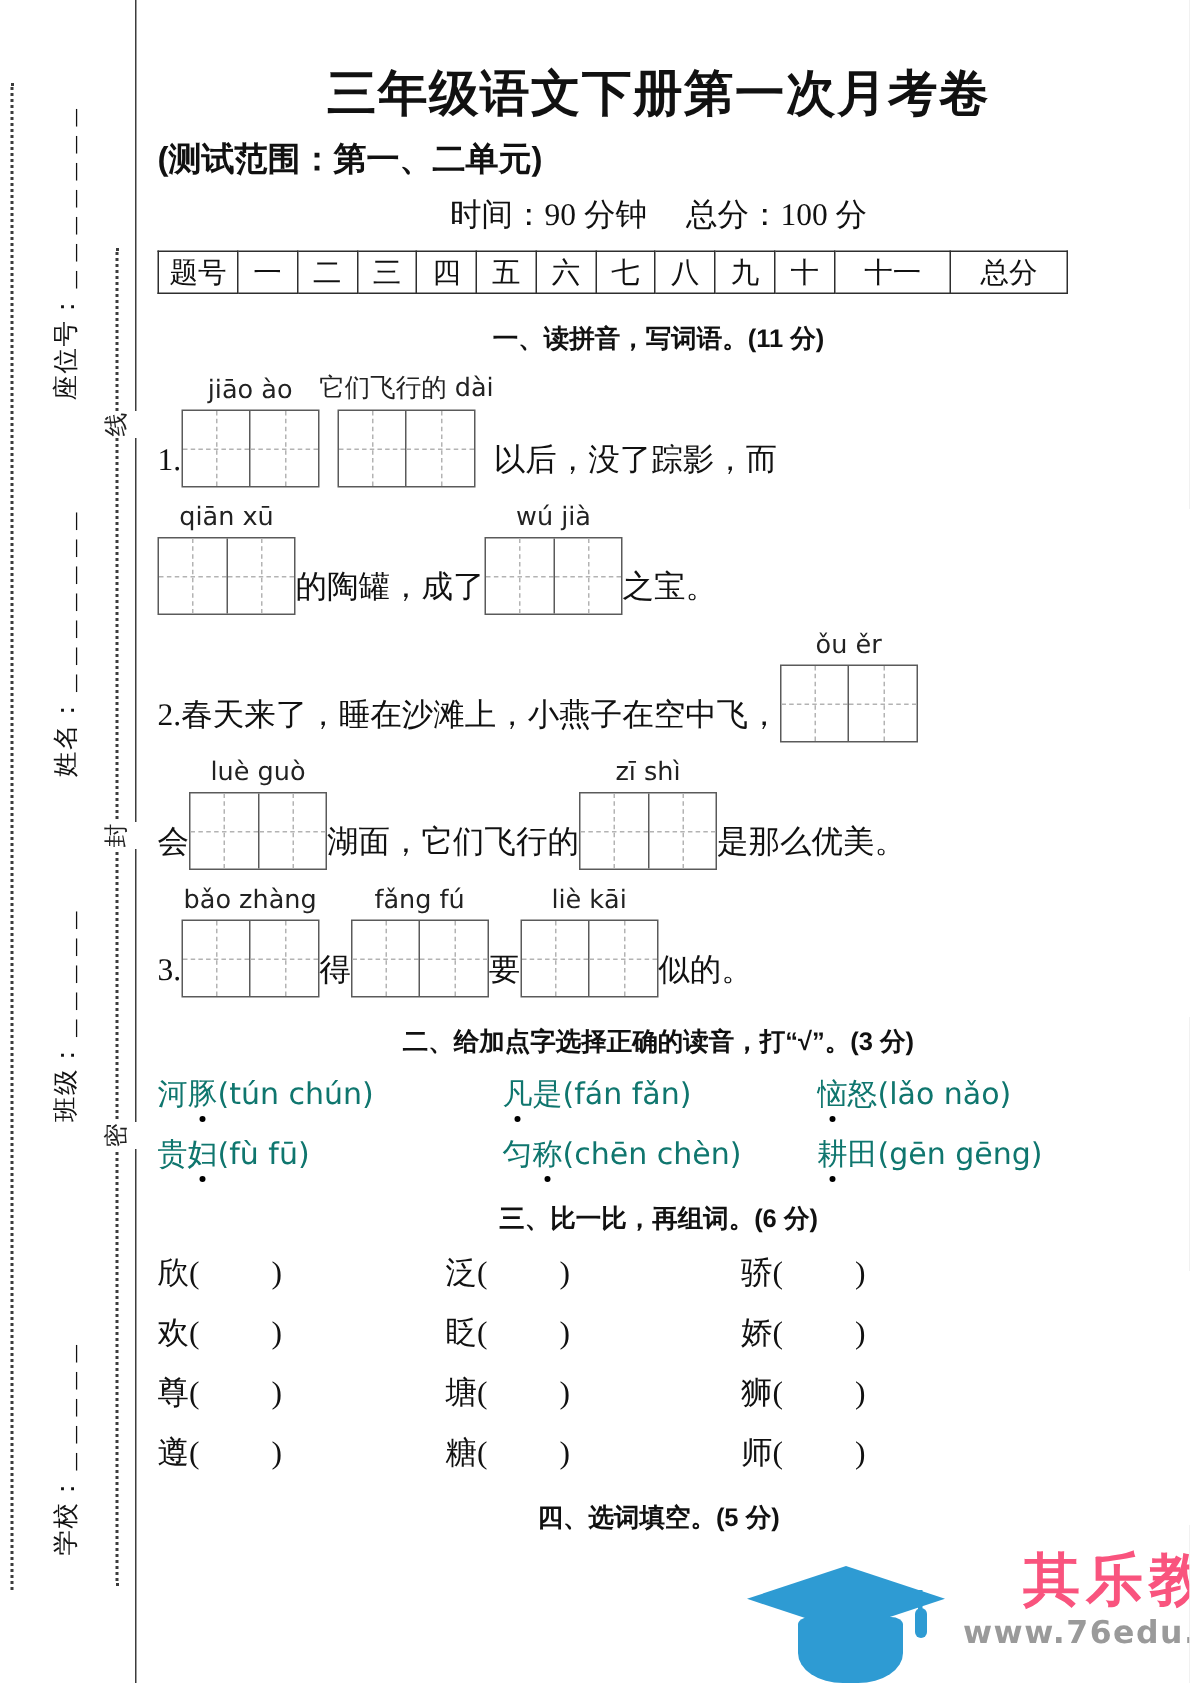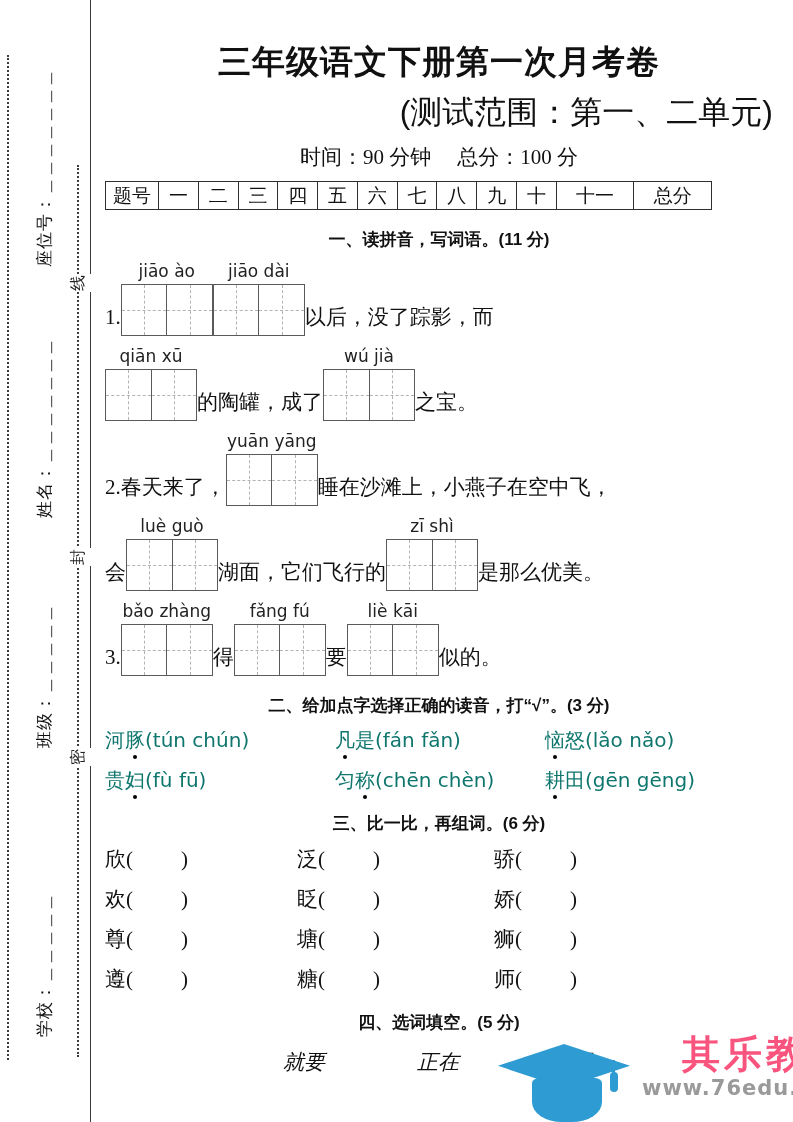--- a/index.html
+++ b/index.html
@@ -14,22 +14,22 @@
   .side-label{position:absolute;left:44px;transform:translate(-50%,-50%) rotate(-90deg);
               white-space:nowrap;font-family:"Liberation Sans","DejaVu Sans",sans-serif;
               font-size:17px;color:#111;letter-spacing:1px;}
   .seal-char{position:absolute;left:78px;transform:translate(-50%,-50%) rotate(-90deg);
              background:#fff;padding:3px 1px;font-size:16px;color:#222;}
 
   
   .main{position:absolute;left:105px;top:0;width:668px;}
   .title{margin-top:40px;text-align:center;font-family:"Liberation Sans","DejaVu Sans",sans-serif;
          font-weight:bold;font-size:33px;letter-spacing:1px;}
-  .subtitle{margin-top:6px;text-align:right;font-family:"Liberation Sans","DejaVu Sans",sans-serif;
-            font-weight:normal;font-size:32px;}
+  .subtitle{margin-top:6px;text-align:left;font-family:"Liberation Sans","DejaVu Sans",sans-serif;
+            font-weight:bold;font-size:22px;}
   .infoline{margin-top:8px;text-align:center;font-size:21px;}
   .infoline .gap{display:inline-block;width:26px;}
 
   table.score{border-collapse:collapse;margin-top:10px;width:607px;}
   table.score td,table.score th{border:1px solid #2e2e2e;height:27px;text-align:center;
         font-weight:normal;font-size:19px;padding:0;}
   table.score .label-col{width:52px;}
 
   .sec-heading{margin-top:18px;font-family:"Liberation Sans","DejaVu Sans",sans-serif;
                font-weight:bold;font-size:17px;text-align:center;}
@@ -127,21 +127,21 @@
     <div class="s1row">
       <span class="seg">1.</span>
       <span class="unit">
         <span class="pinyin">jiāo ào</span>
         <span class="wbox">
             <span class="wcell"></span>
             <span class="wcell"></span>
           </span>
       </span>
       <span class="unit">
-        <span class="pinyin">jiāo dài</span>
+        <span class="pinyin">它们飞行的 dài</span>
         <span class="wbox">
             <span class="wcell"></span>
             <span class="wcell"></span>
           </span>
       </span>
       <span class="seg">以后，没了踪影，而</span>
     </div>
 
     <div class="s1row">
       <span class="unit">
@@ -158,28 +158,28 @@
             <span class="wcell"></span>
             <span class="wcell"></span>
           </span>
       </span>
       <span class="seg">之宝。</span>
     </div>
 
     <div class="s1row">
       <span class="seg">2.</span>
       <span class="seg">春天来了，</span>
-      <span class="unit">
-        <span class="pinyin">yuān yāng</span>
-        <span class="wbox">
-            <span class="wcell"></span>
-            <span class="wcell"></span>
-          </span>
-      </span>
       <span class="seg">睡在沙滩上，小燕子在空中飞，</span>
+      <span class="unit">
+        <span class="pinyin">ǒu ěr</span>
+        <span class="wbox">
+            <span class="wcell"></span>
+            <span class="wcell"></span>
+          </span>
+      </span>
     </div>
 
     <div class="s1row">
       <span class="seg">会</span>
       <span class="unit">
         <span class="pinyin">luè guò</span>
         <span class="wbox">
             <span class="wcell"></span>
             <span class="wcell"></span>
           </span>
@@ -243,25 +243,20 @@
       <span class="s3item"><span>娇</span><span class="paren">(　　)</span></span>
       <span class="s3item"><span>尊</span><span class="paren">(　　)</span></span>
       <span class="s3item"><span>塘</span><span class="paren">(　　)</span></span>
       <span class="s3item"><span>狮</span><span class="paren">(　　)</span></span>
       <span class="s3item"><span>遵</span><span class="paren">(　　)</span></span>
       <span class="s3item"><span>糖</span><span class="paren">(　　)</span></span>
       <span class="s3item"><span>师</span><span class="paren">(　　)</span></span>
     </div>
 
     <div class="sec-heading">四、选词填空。(5 分)</div>
-    <div class="s4words">
-      <span>就要</span>
-      <span>正在</span>
-      <span>已经</span>
-    </div>
 
   </div>
 
   <div class="watermark">
     <div class="cap">
       <div class="cap-board" style="background: rgb(46, 155, 211);"></div>
       <div class="cap-body" style="background: rgb(46, 155, 211);"></div>
       <div class="cap-stem" style="background: rgb(46, 155, 211);"></div>
       <div class="cap-tassel" style="background: rgb(46, 155, 211);"></div>
     </div>

